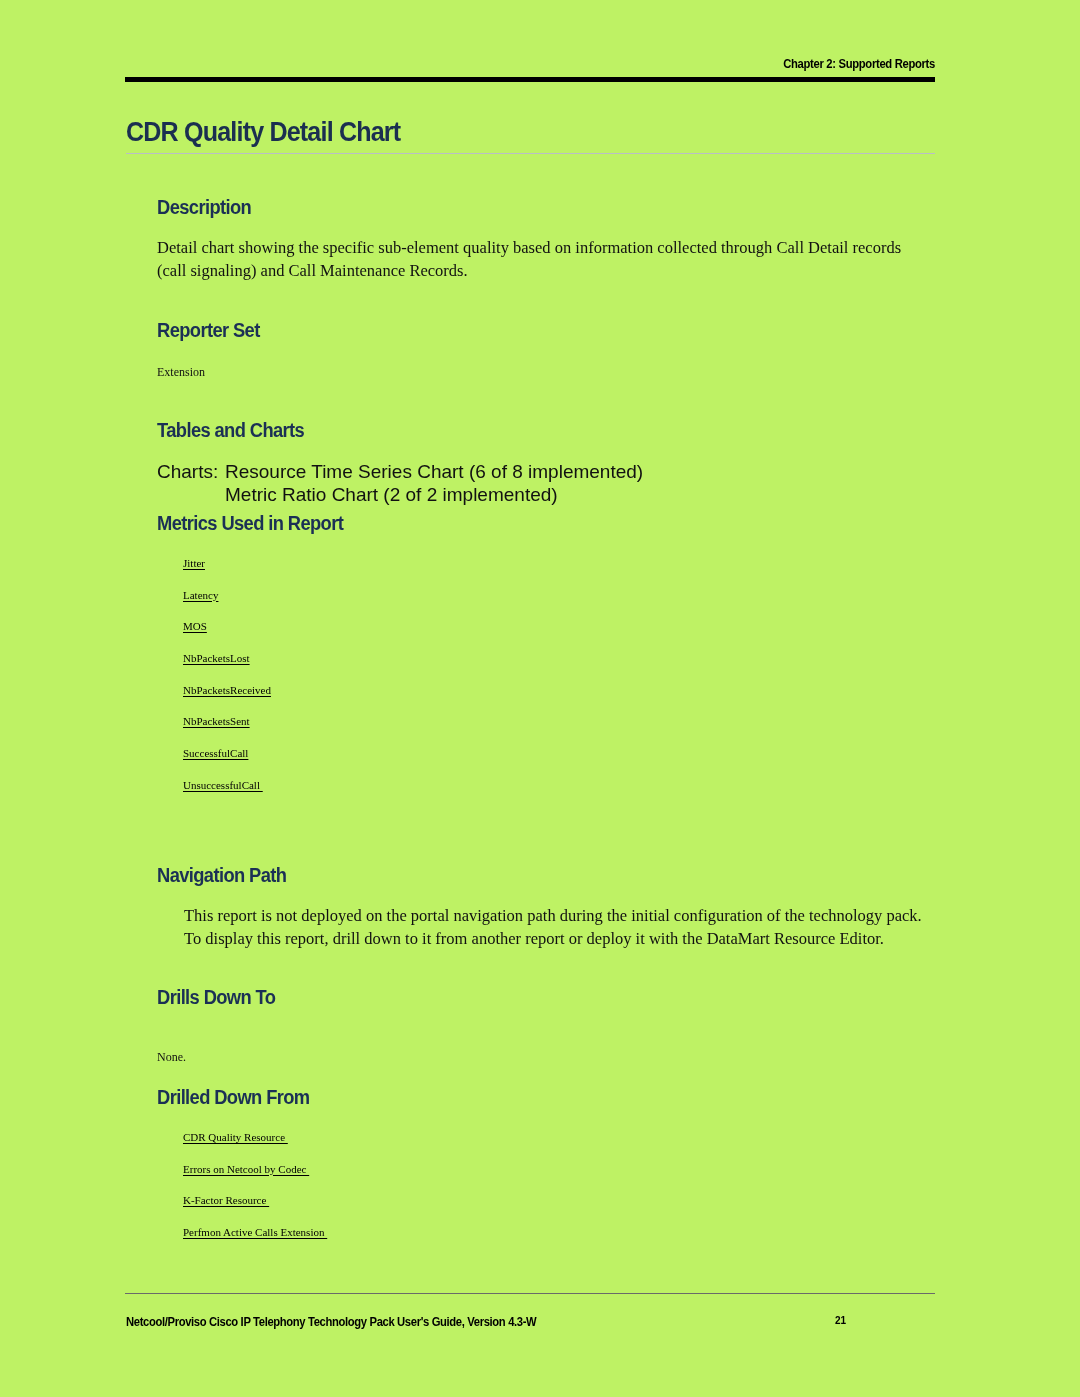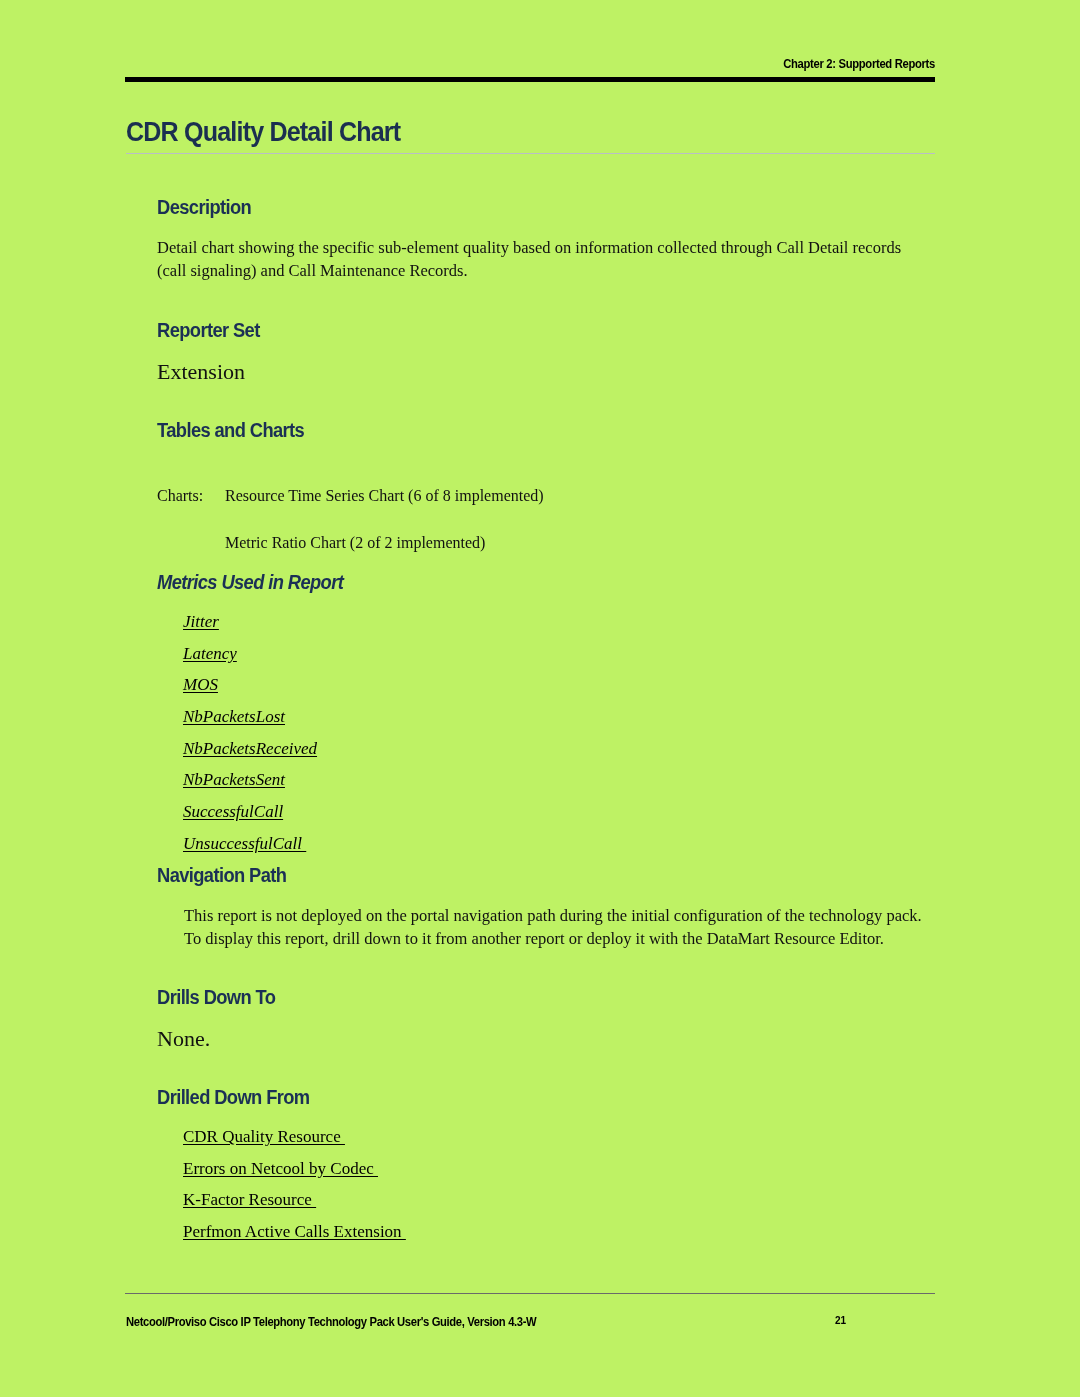--- a/index.html
+++ b/index.html
@@ -84,59 +84,58 @@
     font-size: 19.5px;
     font-weight: 700;
     letter-spacing: -0.65px;
     color: #1b3055;
     white-space: nowrap;
     transform: scaleX(0.94);
     transform-origin: left center;
   }
   .body-text {
     font-family: "Liberation Serif", "DejaVu Serif", serif;
-    font-size: 22px;
+    font-size: 12px;
     color: #111111;
     line-height: 22px;
     white-space: nowrap;
   }
   .para {
     font-family: "Liberation Serif", "DejaVu Serif", serif;
     font-size: 16.5px;
     color: #111111;
     line-height: 22.5px;
   }
   .para div { white-space: nowrap; }
 
   .link-item {
     font-family: "Liberation Serif", "DejaVu Serif", serif;
-    font-size: 17px;
+    font-size: 11px;
     color: #000000;
     text-decoration: underline;
     text-underline-offset: 2px;
     white-space: pre;
     cursor: pointer;
     margin-top: 13px;
   }
   .link-row { height: 31.7px; }
 
   .charts-block {
     display: grid;
     grid-template-columns: 68px auto;
     column-gap: 0px;
     row-gap: 0px;
   }
   .charts-label,
   .charts-value {
-    font-family: Liberation Serif, serif;
-    font-size: 16px;
+    font-family: Liberation Sans, sans-serif;
+    font-size: 19px;
     color: #111111;
     line-height: 22.5px;
     white-space: nowrap;
-    margin-top: 24px;
   }
 
   
   .footer-rule {
     position: absolute;
     left: 125px;
     top: 1293px;
     width: 810px;
     height: 1px;
     background: #6a6a6a;
@@ -192,21 +191,21 @@
   <div class="section" style="top:419px;">
     <div class="sec-head">Tables and Charts</div>
     <div class="charts-block" style="margin-top:19px;">
       <div class="charts-label">Charts:</div>
       <div class="charts-value">Resource Time Series Chart (6 of 8 implemented)</div>
       <div class="charts-label"></div>
       <div class="charts-value">Metric Ratio Chart (2 of 2 implemented)</div>
     </div>
   </div>
 
-  <div class="section" style="top:571px;font-style:italic;">
+  <div class="section" style="top:512px;">
     <div class="sec-head">Metrics Used in Report</div>
     <div style="margin-top:18px; margin-left:26px;">
       <div class="link-row"><span class="link-item">Jitter</span></div>
       <div class="link-row"><span class="link-item">Latency</span></div>
       <div class="link-row"><span class="link-item">MOS</span></div>
       <div class="link-row"><span class="link-item">NbPacketsLost</span></div>
       <div class="link-row"><span class="link-item">NbPacketsReceived</span></div>
       <div class="link-row"><span class="link-item">NbPacketsSent</span></div>
       <div class="link-row"><span class="link-item">SuccessfulCall</span></div>
       <div class="link-row"><span class="link-item">UnsuccessfulCall </span></div>
@@ -216,21 +215,21 @@
   <div class="section" style="top:864px;">
     <div class="sec-head">Navigation Path</div>
     <div class="para" style="margin-top:18px;margin-left:27px;">
       <div>This report is not deployed on the portal navigation path during the initial configuration of the technology pack.</div>
       <div>To display this report, drill down to it from another report or deploy it with the DataMart Resource Editor.</div>
     </div>
   </div>
 
   <div class="section" style="top:986px;">
     <div class="sec-head">Drills Down To</div>
-    <div class="body-text" style="margin-top:19px;">None.</div>
+    <div class="body-text" style="margin-top:37px;">None.</div>
   </div>
 
   <div class="section" style="top:1086px;">
     <div class="sec-head">Drilled Down From</div>
     <div style="margin-top:18px; margin-left:26px;">
       <div class="link-row"><span class="link-item">CDR Quality Resource </span></div>
       <div class="link-row"><span class="link-item">Errors on Netcool by Codec </span></div>
       <div class="link-row"><span class="link-item">K-Factor Resource </span></div>
       <div class="link-row"><span class="link-item">Perfmon Active Calls Extension </span></div>
     </div>

